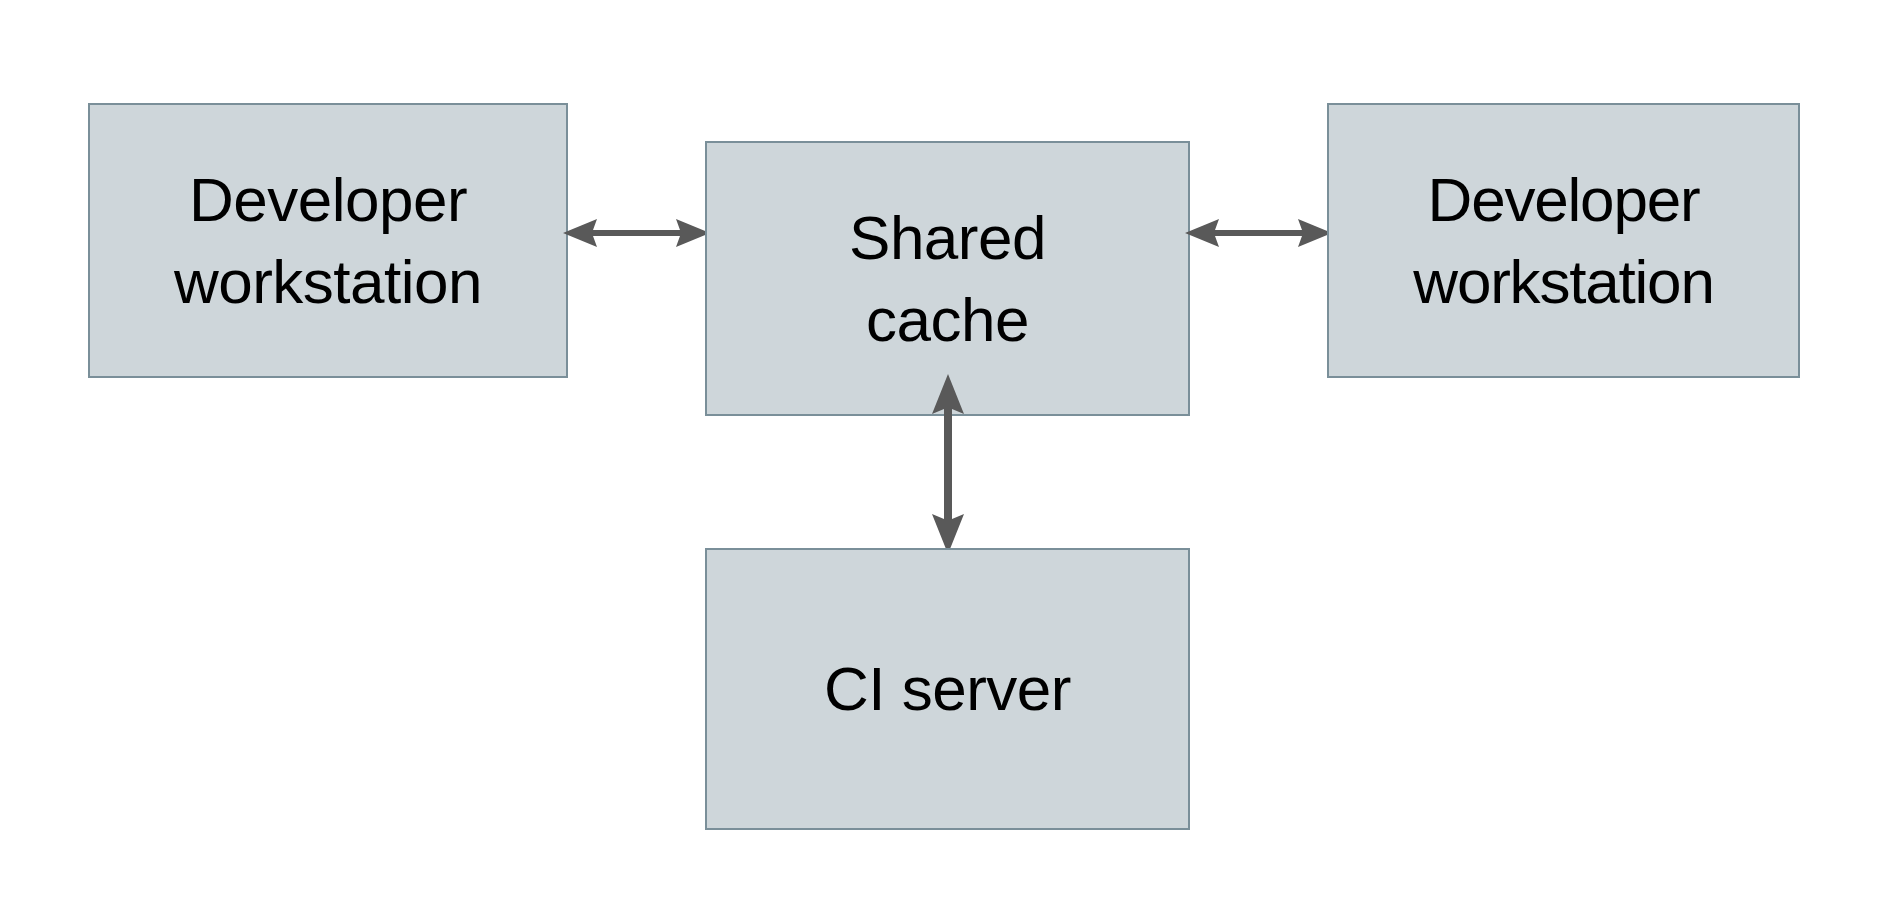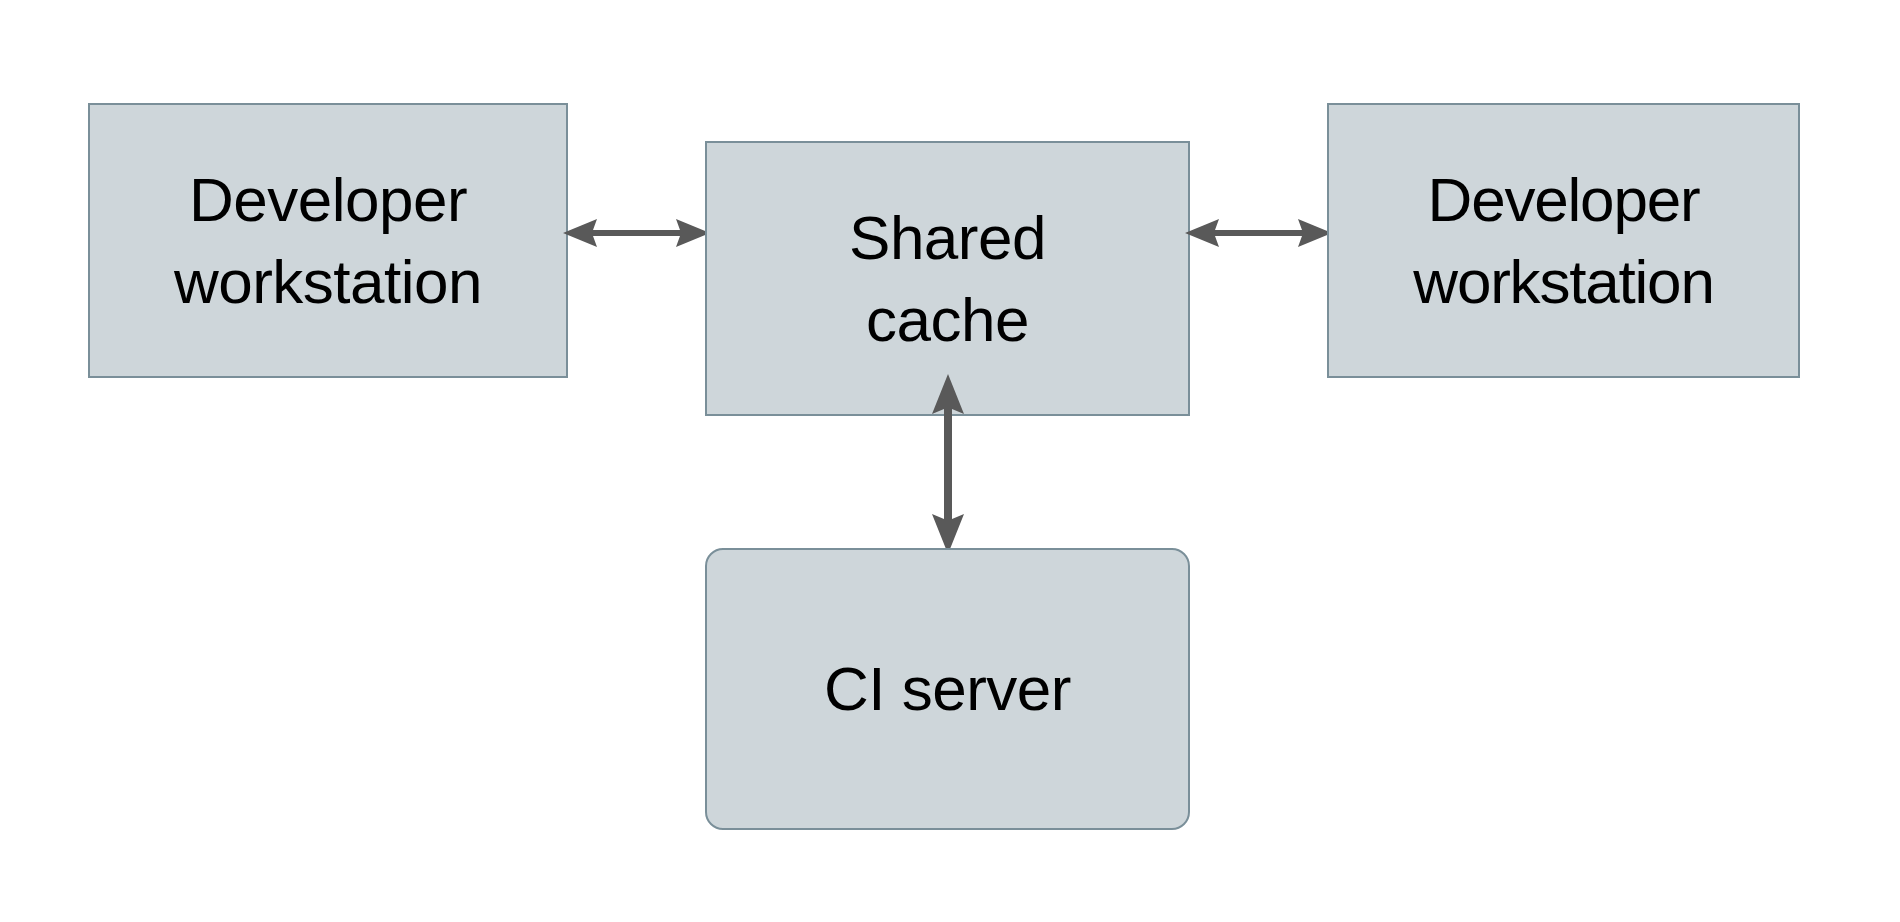--- a/index.html
+++ b/index.html
@@ -40,21 +40,21 @@
     line-height: 1.32;
     font-weight: 400;
     letter-spacing: -0.5px;
     white-space: pre-line;
     padding: 0 6px;
   }
 
   #node-dev-left  { left: 88px;   top: 103px; width: 480px; height: 275px; }
   #node-shared    { left: 705px;  top: 103px; width: 485px; height: 275px; margin-top: 38px; }
   #node-dev-right { left: 1327px; top: 103px; width: 473px; height: 275px; }
-  #node-ci        { left: 705px;  top: 548px; width: 485px; height: 282px; border-radius: 18px; }
+  #node-ci        { left: 705px;  top: 548px; width: 485px; height: 282px; }
 
   #node-dev-right .node-label { letter-spacing: -1.2px; padding: 0 2px; }
 
   
   .connector {
     position: absolute;
   }
   #edge-left-shared  { left: 563px;  top: 215px; width: 147px; height: 36px; }
   #edge-shared-right { left: 1185px; top: 215px; width: 147px; height: 36px; }
   #edge-shared-ci    { left: 928px;  top: 374px; width: 40px;  height: 180px; }

